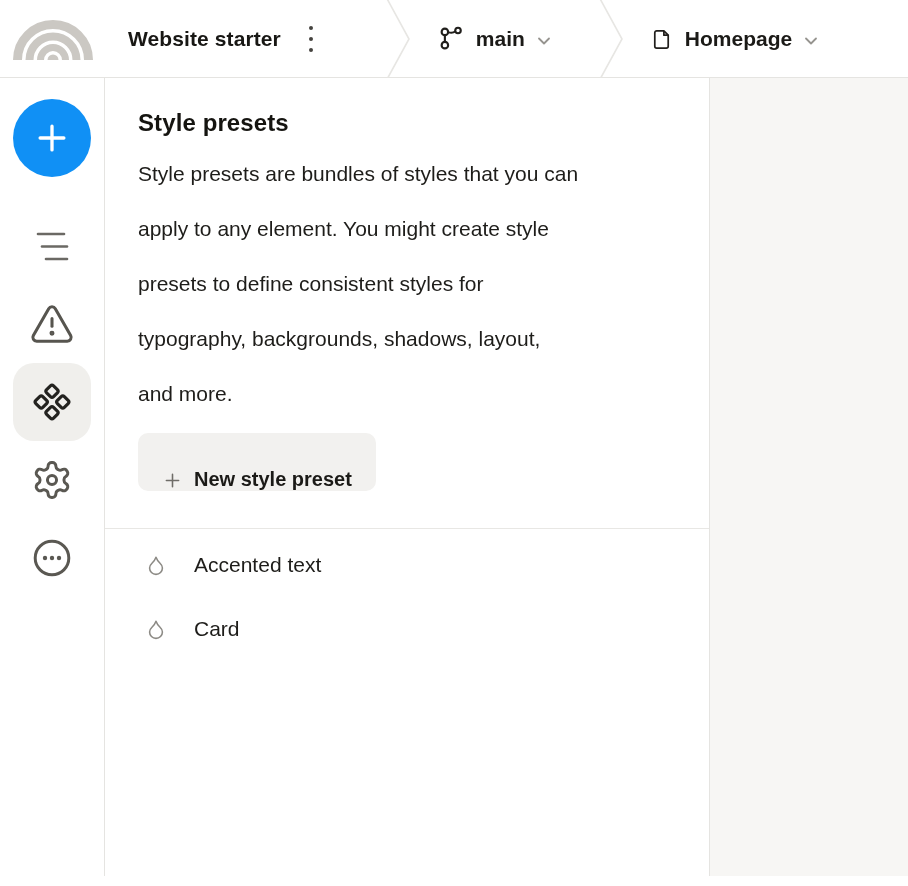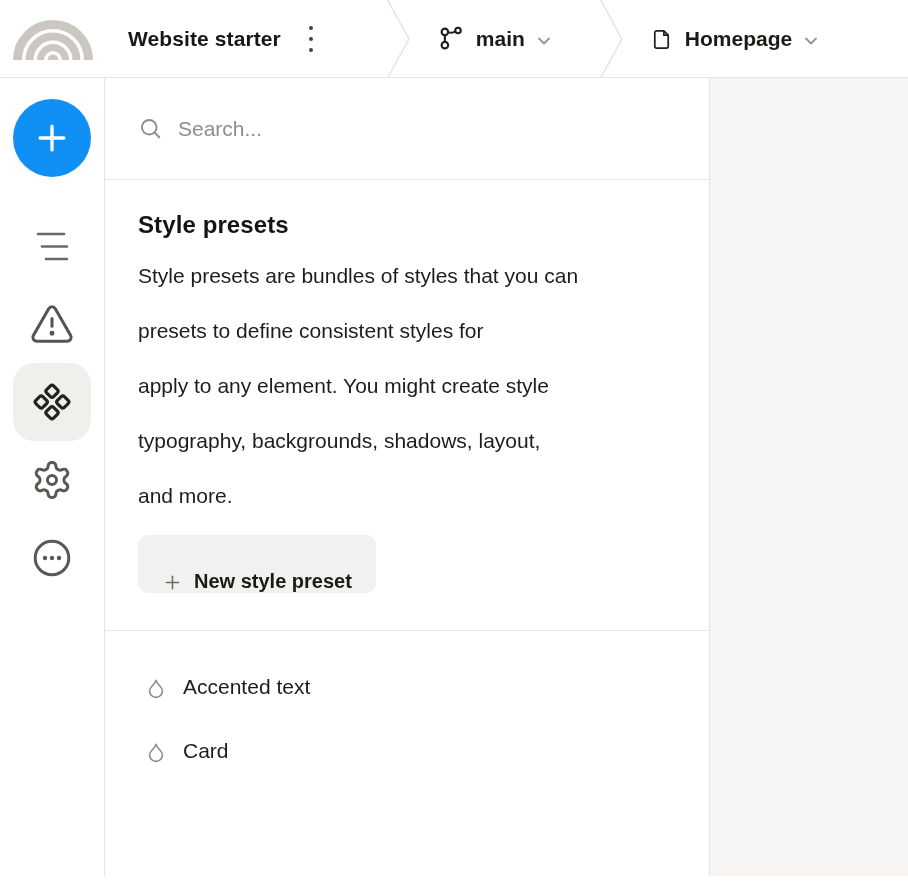--- a/index.html
+++ b/index.html
@@ -52,21 +52,21 @@
   .intro h1 { font-size:24px; font-weight:700; color:#151410; margin-bottom:11px;
     letter-spacing:.1px; }
   .intro .desc { font-size:21px; line-height:36px; color:#1e1d1a; }
   .intro .desc span { display:block;margin-top:19px; }
   .new-btn { margin-top:21px; display:inline-flex; align-items:flex-end; gap:11px;
     background:#F2F1EF; border:none; border-radius:10px; height:58px; padding:0 24px;
     font-family:"Liberation Sans", sans-serif; font-size:20px; font-weight:600;
     color:#1b1a17; cursor:pointer; }
 
   .preset-list { padding-top:4px; }
-  .preset-row { display:flex; align-items:flex-end; gap:16px; height:64px;
+  .preset-row { display:flex; align-items:center; gap:27px; height:64px;
     padding:0 33px 0 40px; font-size:21px; color:#1e1d1a; cursor:pointer; }
 
   
   .canvas { flex:1; background:#F7F6F4; }
 
   svg { display:block; }
 </style>
 </head>
 <body>
 
@@ -175,34 +175,27 @@
           <circle cx="8" cy="12" r="1.25" fill="#5A5852"></circle>
           <circle cx="12" cy="12" r="1.25" fill="#5A5852"></circle>
           <circle cx="16" cy="12" r="1.25" fill="#5A5852"></circle>
         </svg>
       </span>
     </div>
   </nav>
 
   <section class="panel">
 
-    <div class="search-row">
-      <svg width="25" height="25" viewBox="0 0 24 24" fill="none" stroke="#8C8A85" stroke-width="1.8" stroke-linecap="round">
-        <circle cx="10.8" cy="10.8" r="7"></circle>
-        <line x1="16" y1="16" x2="20.4" y2="20.4"></line>
-      </svg>
-      <input type="text" placeholder="Search..." style="">
-    </div>
 
     <div class="intro">
       <h1>Style presets</h1>
       <div class="desc">
         <span>Style presets are bundles of styles that you can</span>
+        <span>apply to any element. You might create style</span>
         <span>presets to define consistent styles for</span>
-        <span>apply to any element. You might create style</span>
         <span>typography, backgrounds, shadows, layout,</span>
         <span>and more.</span>
       </div>
       <button class="new-btn">
         <svg width="21" height="21" viewBox="0 0 24 24" fill="none" stroke="#6F6D68" stroke-width="1.8" stroke-linecap="round">
           <path d="M12 5v14 M5 12h14"></path>
         </svg>
         <span>New style preset</span>
       </button>
     </div>

